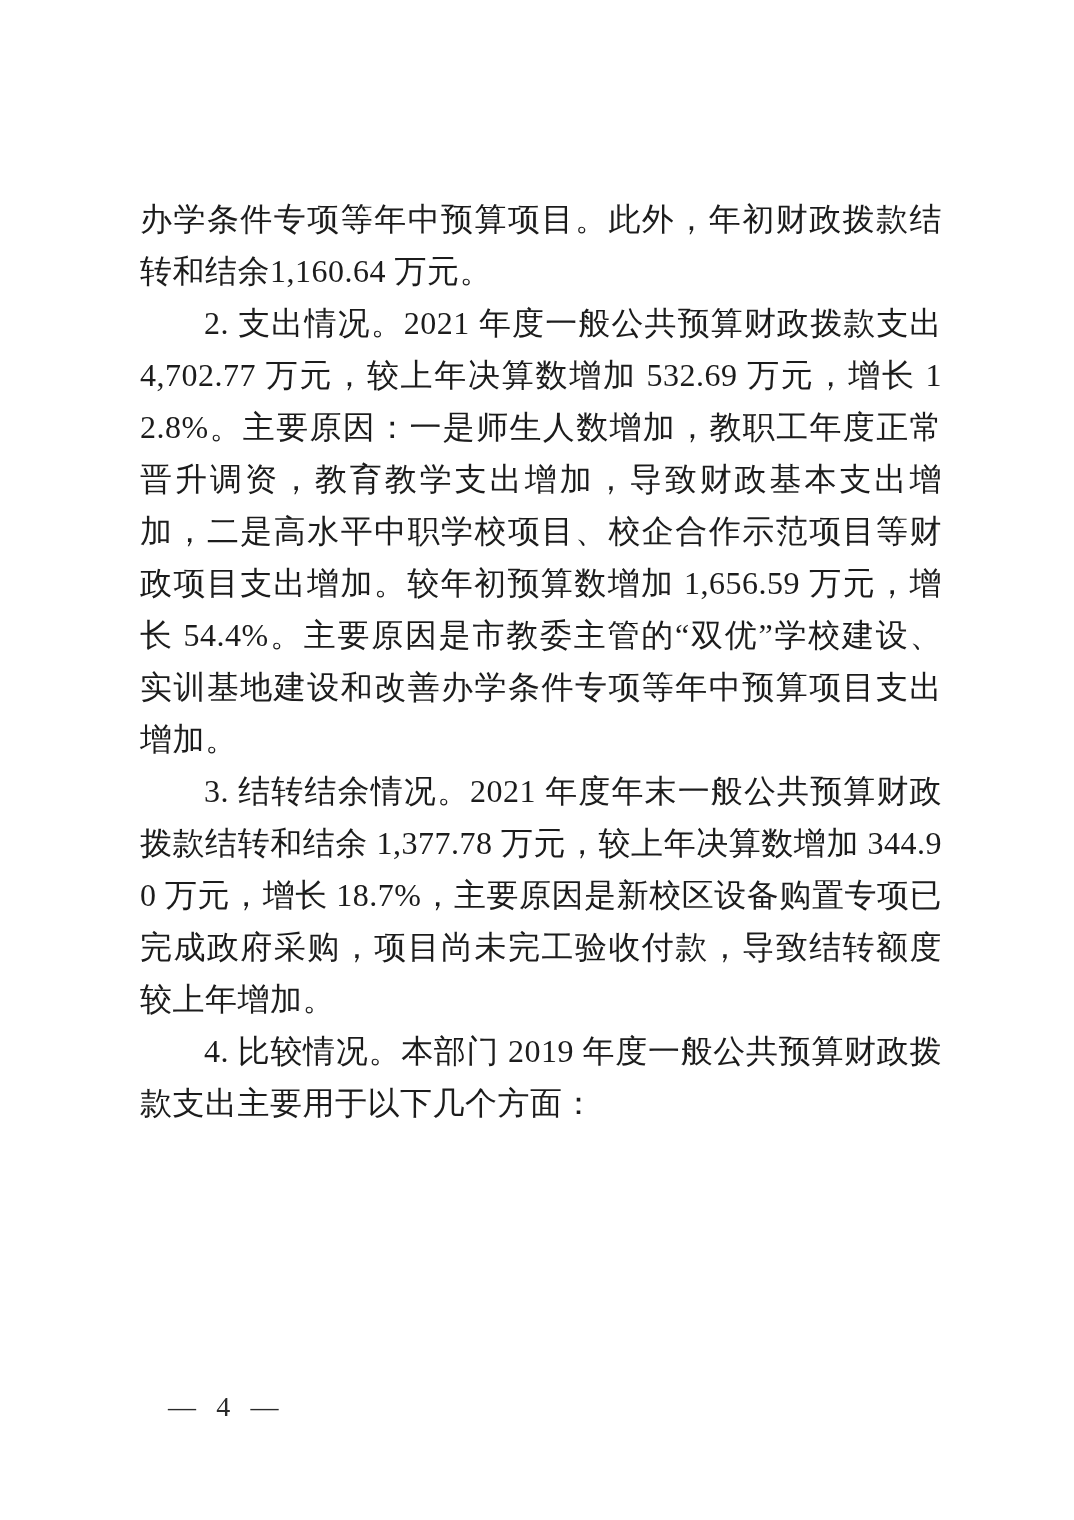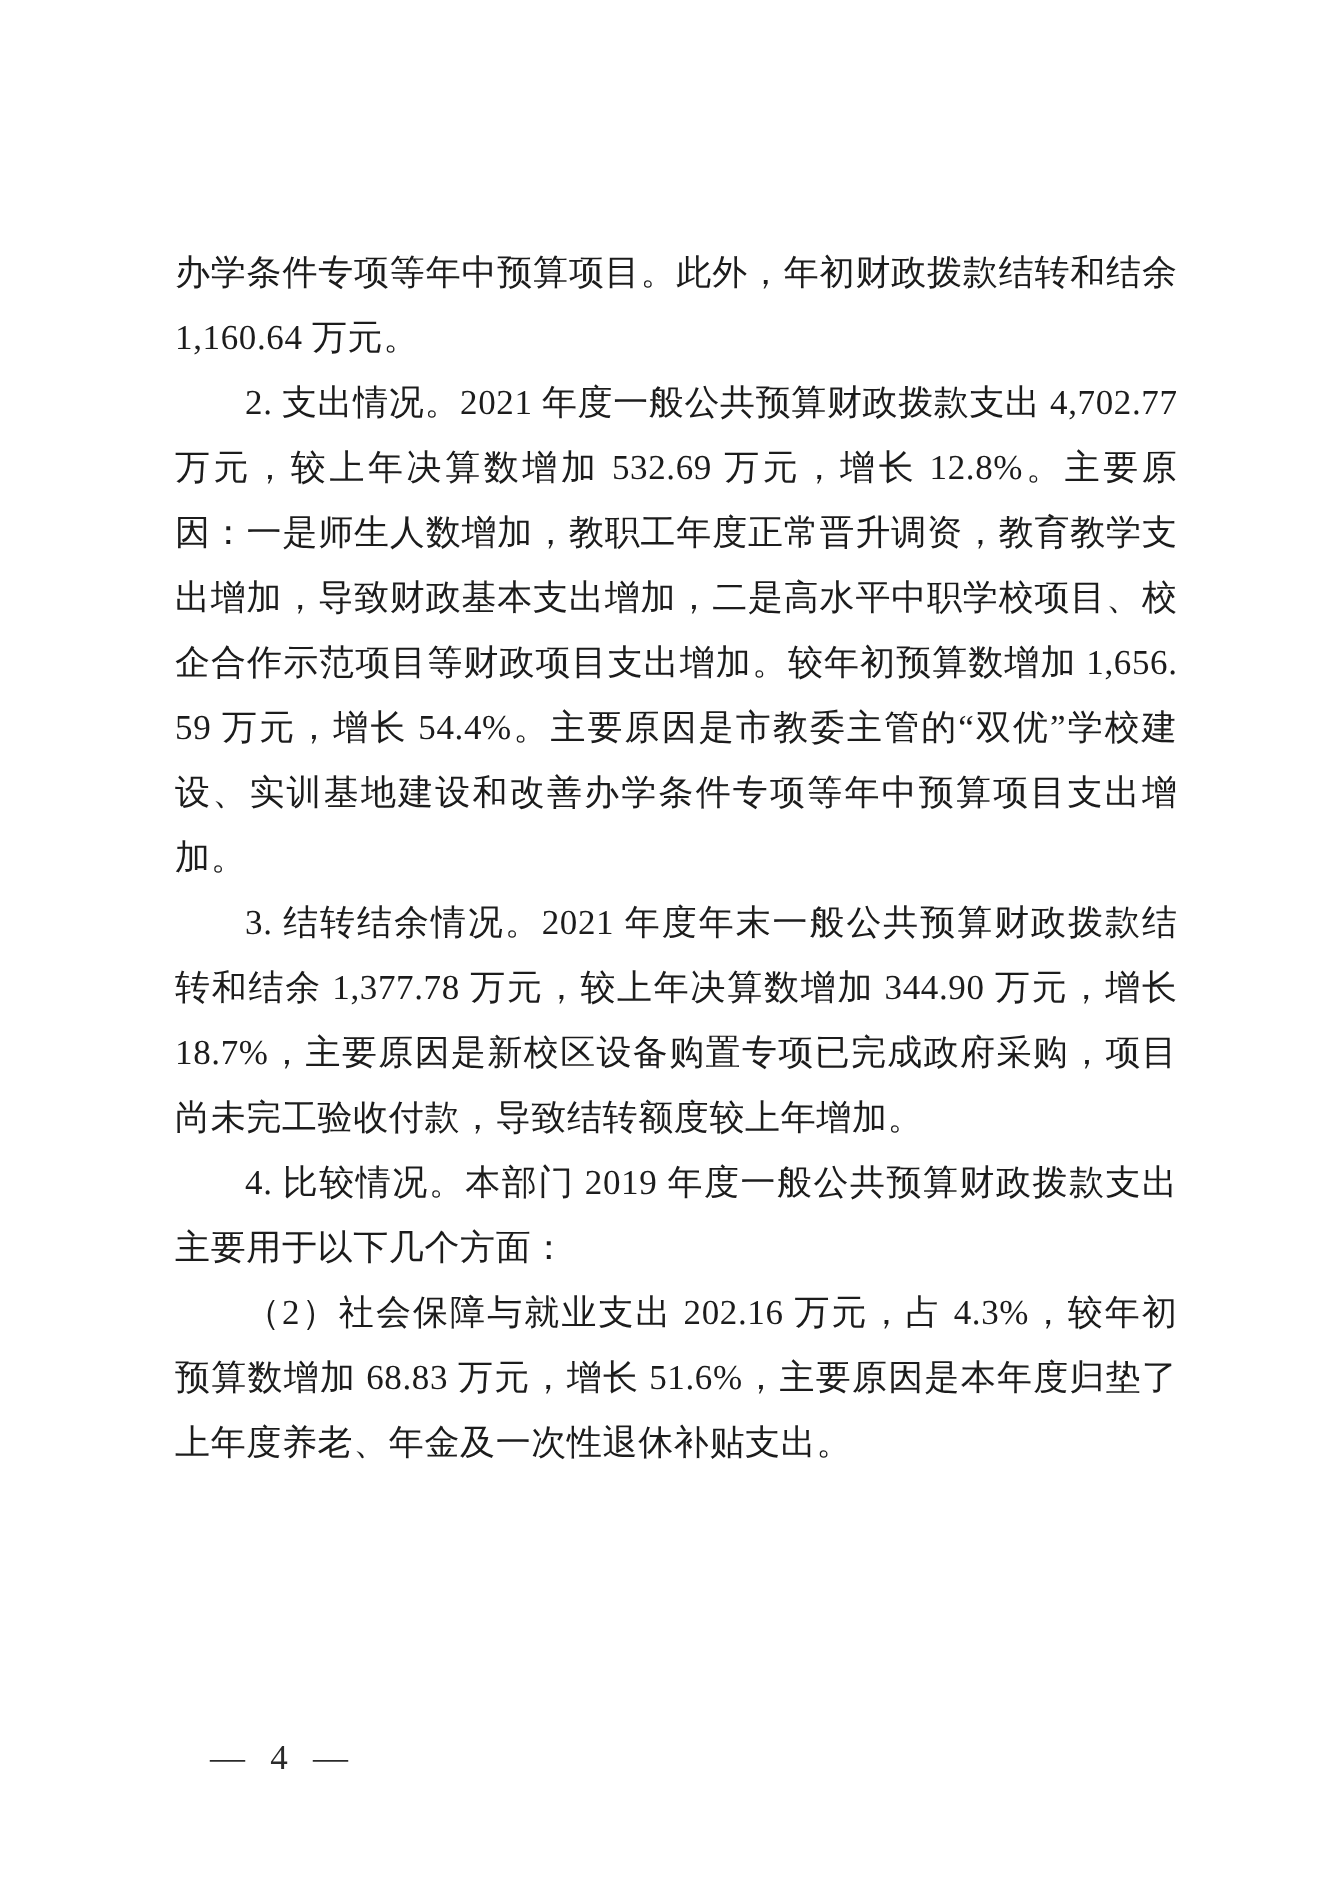--- a/index.html
+++ b/index.html
@@ -24,21 +24,21 @@
     background: #ffffff;
   }
   .text-block {
     position: absolute;
     top: 193px;
     left: 140px;
     width: 802px;
   }
   .text-block p {
     margin: 0;
-    font-size: 28px;
+    font-size: 32px;
     line-height: 52px;
     text-align: justify;
     text-justify: inter-character;
     letter-spacing: 0.5px;
     word-break: break-all;
     overflow-wrap: anywhere;
   }
   .text-block p.indent {
     text-indent: 2em;
   }
@@ -56,18 +56,17 @@
 </head>
 <body>
 
 <div class="page">
 
   <div class="text-block">
     <p>办学条件专项等年中预算项目。此外，年初财政拨款结转和结余1,160.64 万元。</p>
     <p class="indent">2. 支出情况。2021 年度一般公共预算财政拨款支出 4,702.77 万元，较上年决算数增加 532.69 万元，增长 12.8%。主要原因：一是师生人数增加，教职工年度正常晋升调资，教育教学支出增加，导致财政基本支出增加，二是高水平中职学校项目、校企合作示范项目等财政项目支出增加。较年初预算数增加 1,656.59 万元，增长 54.4%。主要原因是市教委主管的“双优”学校建设、实训基地建设和改善办学条件专项等年中预算项目支出增加。</p>
     <p class="indent">3. 结转结余情况。2021 年度年末一般公共预算财政拨款结转和结余 1,377.78 万元，较上年决算数增加 344.90 万元，增长 18.7%，主要原因是新校区设备购置专项已完成政府采购，项目尚未完工验收付款，导致结转额度较上年增加。</p>
     <p class="indent">4. 比较情况。本部门 2019 年度一般公共预算财政拨款支出主要用于以下几个方面：</p>
-    <p class="indent">（2）社会保障与就业支出 202.16 万元，占 4.3%，较年初预算数增加 68.83 万元，增长 51.6%，主要原因是本年度归垫了上年度养老、年金及一次性退休补贴支出。</p>
   </div>
 
   <div class="page-footer">— 4 —</div>
 
 </div>
 
 </body></html>

